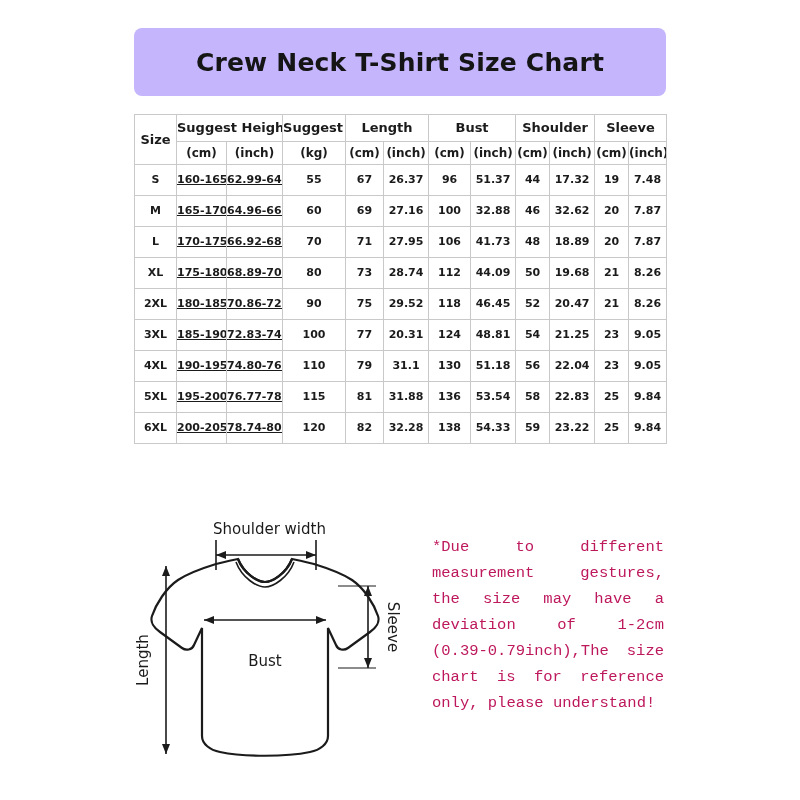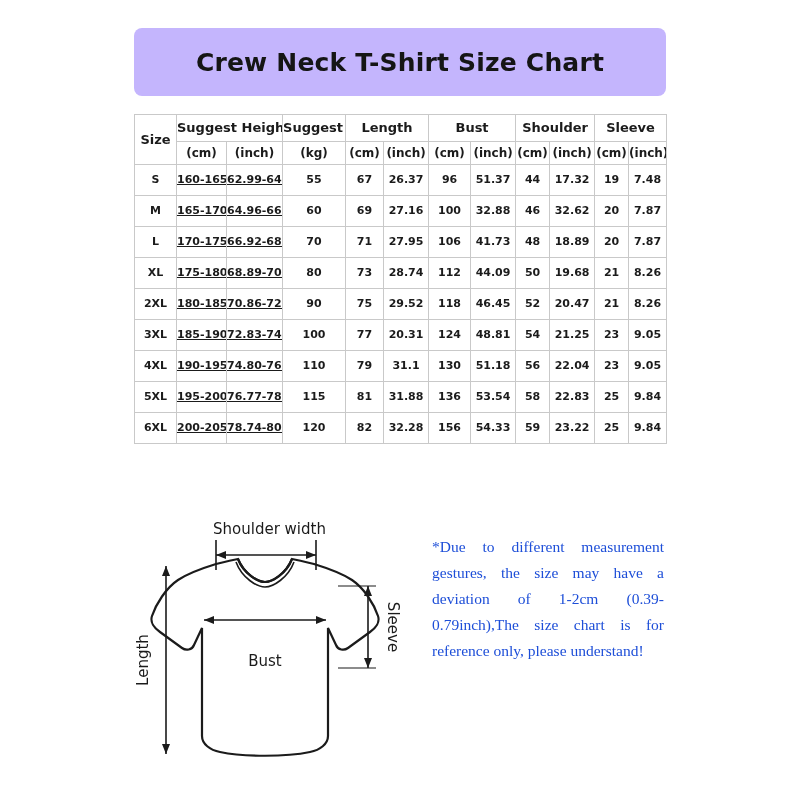--- a/index.html
+++ b/index.html
@@ -117,24 +117,24 @@
     font-weight: normal;
     fill: #1b1b1b;
   }
 
   
   .note {
     position: absolute;
     left: 432px;
     top: 534px;
     width: 232px;
-    font-family: Liberation Serif, serif;
+    font-family: Liberation Mono, monospace;
     font-size: 15.5px;
     line-height: 26px;
-    color: #1d4ed8;
+    color: #be185d;
   }
   .note p {
     margin: 0;
     text-align: justify;
     text-align-last: left;
   }
 </style>
 </head>
 <body>
 
@@ -297,21 +297,21 @@
           <td>25</td>
           <td class="inch">9.84</td>
         </tr>
         <tr>
           <td class="size-cell">6XL</td>
           <td class="small">200-205</td>
           <td class="small inch">78.74-80.70</td>
           <td>120</td>
           <td>82</td>
           <td class="inch">32.28</td>
-          <td>156</td>
+          <td>138</td>
           <td class="inch">54.33</td>
           <td>59</td>
           <td class="inch">23.22</td>
           <td>25</td>
           <td class="inch">9.84</td>
         </tr>
       </tbody>
     </table>
   </div>
 

